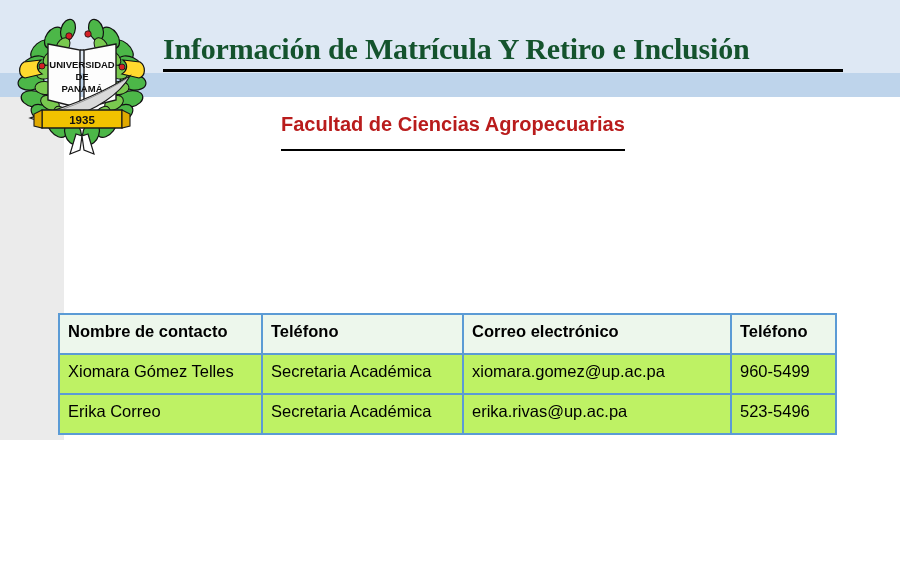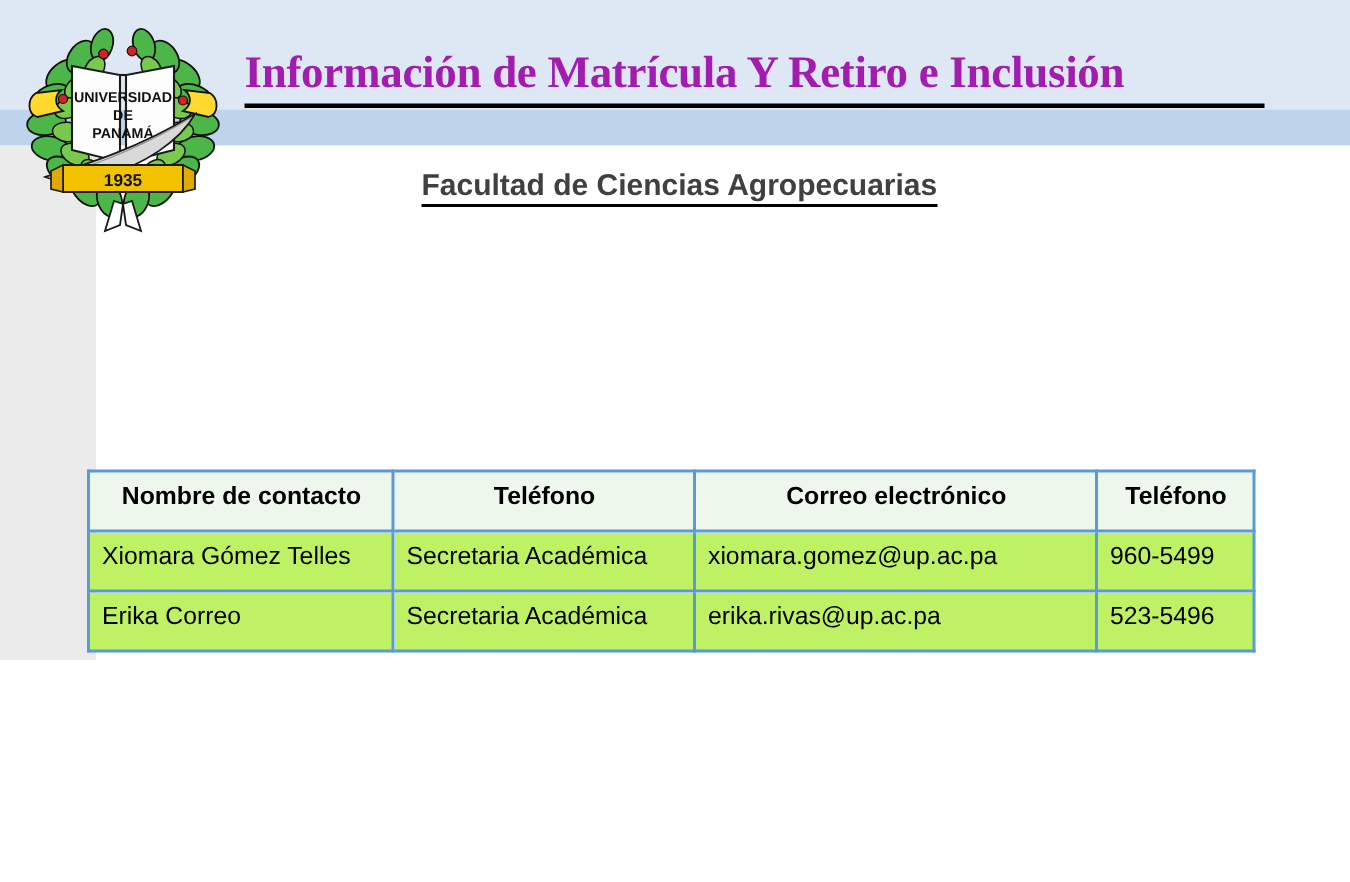--- a/index.html
+++ b/index.html
@@ -50,35 +50,35 @@
   .logo svg { display: block; width: 140px; height: 148px; }
 
   
   .main-title {
     position: absolute;
     left: 163px; top: 32px;
     width: 680px;
     font-family: "Liberation Serif", serif;
     font-size: 30px;
     font-weight: bold;
-    color: #a21caf;
+    color: #14532d;
     letter-spacing: -0.2px;
     border-bottom: 3px solid #000000;
     padding-bottom: 3px;
     white-space: nowrap;
   }
   .sub-title {
     position: absolute;
     left: 281px; top: 113px;
     font-family: "Liberation Sans", sans-serif;
     font-size: 20px;
     font-weight: bold;
-    color: #404040;
+    color: #b91c1c;
     border-bottom: 2.5px solid #000000;
-    padding-bottom: 0;
+    padding-bottom: 13px;
     white-space: nowrap;
   }
 
   
   .contact-table {
     position: absolute;
     left: 58px; top: 313px;
     width: 777px;
     border-collapse: collapse;
     table-layout: fixed;
@@ -92,21 +92,21 @@
     color: #000000;
     line-height: 1.15;
     height: 40px;
     box-sizing: border-box;
     overflow: hidden;
     white-space: nowrap;
   }
   .contact-table th {
     background: #edf7ec;
     font-weight: bold;
-    text-align: center;
+    text-align: left;
   }
   .contact-table td {
     background: #bef264;
     font-weight: normal;
   }
   .col-name   { width: 203px; }
   .col-sect   { width: 201px; }
   .col-mail   { width: 268px; }
   .col-phone  { width: 105px; }
 </style>

